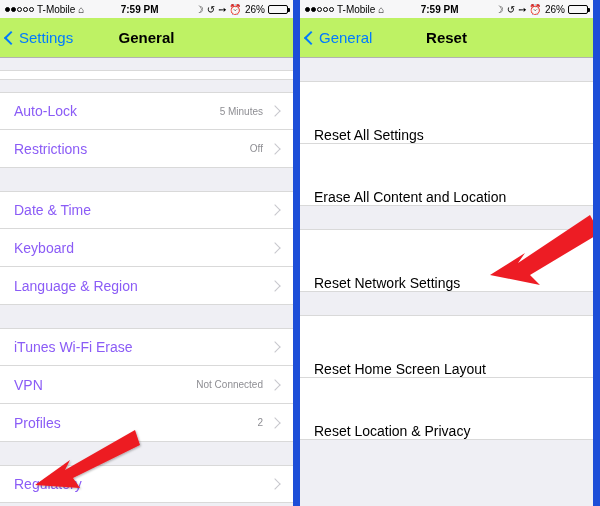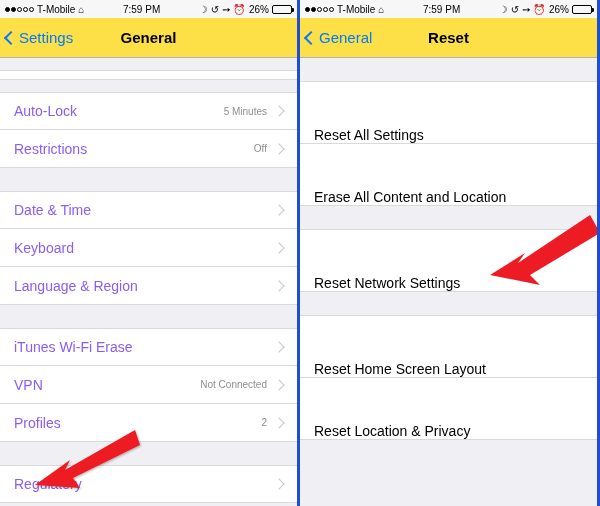--- a/index.html
+++ b/index.html
@@ -10,44 +10,44 @@
     height: 506px;
     display: flex;
     overflow: hidden;
   }
   .phone {
     width: 300px;
     height: 506px;
     background: #efeff4;
     position: relative;
     overflow: hidden;
-    border-right: 3px solid #1d4ed8;
+    border-right: 7px solid #1d4ed8;
   }
   .status-bar {
     height: 18px;
     background: #f7f7f8;
     display: flex;
     align-items: center;
     justify-content: space-between;
     padding: 0 5px;
     font-size: 10px;
     color: #000;
   }
   .status-left, .status-right { display: flex; align-items: center; gap: 3px; }
-  .status-center { font-weight: 400; font-size: 10px; }
+  .status-center { font-weight: 700; font-size: 10px; }
   .signal { display: flex; gap: 1px; align-items: center; }
   .dot { width: 5px; height: 5px; border-radius: 50%; border: 0.5px solid #000; }
   .dot.filled { background: #000; }
   .wifi { font-size: 10px; }
   .batt { width: 20px; height: 9px; border: 1px solid #000; border-radius: 2px; position: relative; }
   .batt::after { content: ""; position: absolute; right: -3px; top: 2px; width: 2px; height: 4px; background: #000; border-radius: 0 1px 1px 0; }
   .batt-fill { height: 100%; width: 26%; background: #000; }
   .nav {
     height: 40px;
-    background: #fde047;
+    background: #bef264;
     border-bottom: 0.5px solid #b2b2b2;
     display: flex;
     align-items: center;
     position: relative;
   }
   .nav-back {
     color: #007aff;
     font-size: 15px;
     display: flex;
     align-items: center;

